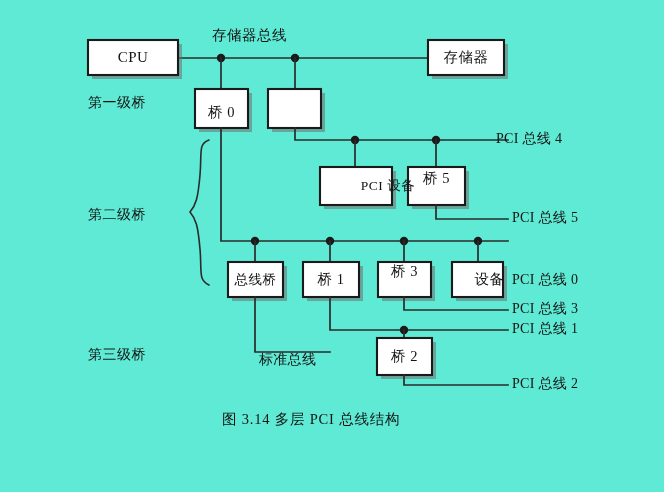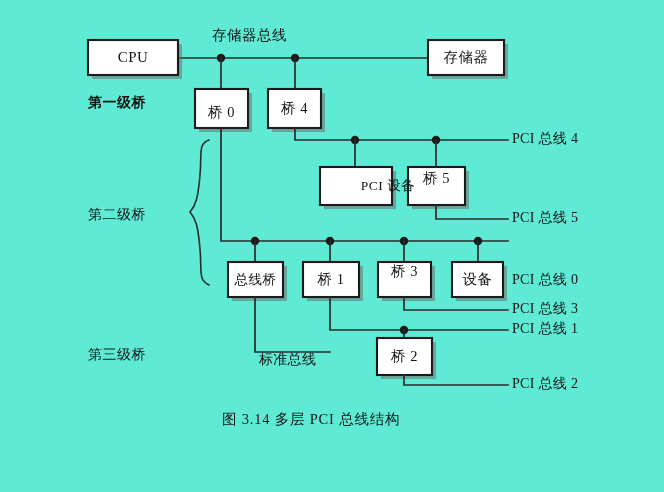--- a/index.html
+++ b/index.html
@@ -175,37 +175,36 @@
                              C 198 144, 202 152, 200 175
                              C 198 198, 196 205, 190 212
                              C 196 219, 198 226, 200 249
                              C 202 272, 198 280, 209 285"></path>
     </g>
 
   </svg>
 
   <div class="lbl memory-bus-title" style="left:212px; top:28px;">存储器总线</div>
 
-  <div class="lbl level-label" style="left:88px; top:96px;font-weight:bold;">第一级桥</div>
+  <div class="lbl level-label" style="left:88px; top:96px;">第一级桥</div>
   <div class="lbl level-label" style="left:88px; top:208px;">第二级桥</div>
   <div class="lbl level-label" style="left:88px; top:348px;">第三级桥</div>
 
   <div class="lbl box-label" style="left:88px; top:40px; width:90px; height:35px; display:flex; align-items:center; justify-content:center; font-size:15px;">CPU</div>
   <div class="lbl box-label" style="left:428px; top:40px; width:76px; height:35px; display:flex; align-items:center; justify-content:center;">存储器</div>
   <div class="lbl box-label" style="left:195px; top:89px; width:53px; height:47px; display:flex; align-items:center; justify-content:center;">桥 0</div>
-  <div class="lbl box-label" style="left:268px; top:89px; width:53px; height:39px; display:flex; align-items:center; justify-content:center;">桥 4</div>
   <div class="lbl box-label" style="left:320px; top:167px; width:72px; height:38px; display:flex; align-items:center; justify-content:center; font-size:13.5px;padding-left:32px;">PCI 设备</div>
   <div class="lbl box-label" style="left:408px; top:167px; width:57px; height:23px; display:flex; align-items:center; justify-content:center;">桥 5</div>
   <div class="lbl box-label" style="left:228px; top:262px; width:55px; height:35px; display:flex; align-items:center; justify-content:center; font-size:13.5px;">总线桥</div>
   <div class="lbl box-label" style="left:303px; top:262px; width:56px; height:35px; display:flex; align-items:center; justify-content:center;">桥 1</div>
   <div class="lbl box-label" style="left:378px; top:254px; width:53px; height:35px; display:flex; align-items:center; justify-content:center;">桥 3</div>
-  <div class="lbl box-label" style="left:452px; top:262px; width:51px; height:35px; display:flex; align-items:center; justify-content:center;">设备</div>
+  <div class="lbl box-label" style="left:452px; top:262px; width:51px; height:35px; display:flex; align-items:center; justify-content:center;padding-left:12px;">设备</div>
   <div class="lbl box-label" style="left:377px; top:338px; width:55px; height:37px; display:flex; align-items:center; justify-content:center;border-radius:11px;">桥 2</div>
 
-  <div class="lbl bus-label" style="left:512px; top:132px;">PCI 总线 4</div>
+  <div class="lbl bus-label" style="left:496px; top:132px;">PCI 总线 4</div>
   <div class="lbl bus-label" style="left:512px; top:211px;">PCI 总线 5</div>
   <div class="lbl bus-label" style="left:512px; top:233px;margin-top:40px;">PCI 总线 0</div>
   <div class="lbl bus-label" style="left:512px; top:302px;">PCI 总线 3</div>
   <div class="lbl bus-label" style="left:512px; top:322px;">PCI 总线 1</div>
   <div class="lbl bus-label" style="left:512px; top:377px;">PCI 总线 2</div>
 
   <div class="lbl bus-label" style="left:259px; top:353px;">标准总线</div>
 
   <div class="lbl caption" style="left:222px; top:412px;">图 3.14   多层 PCI 总线结构</div>
 

